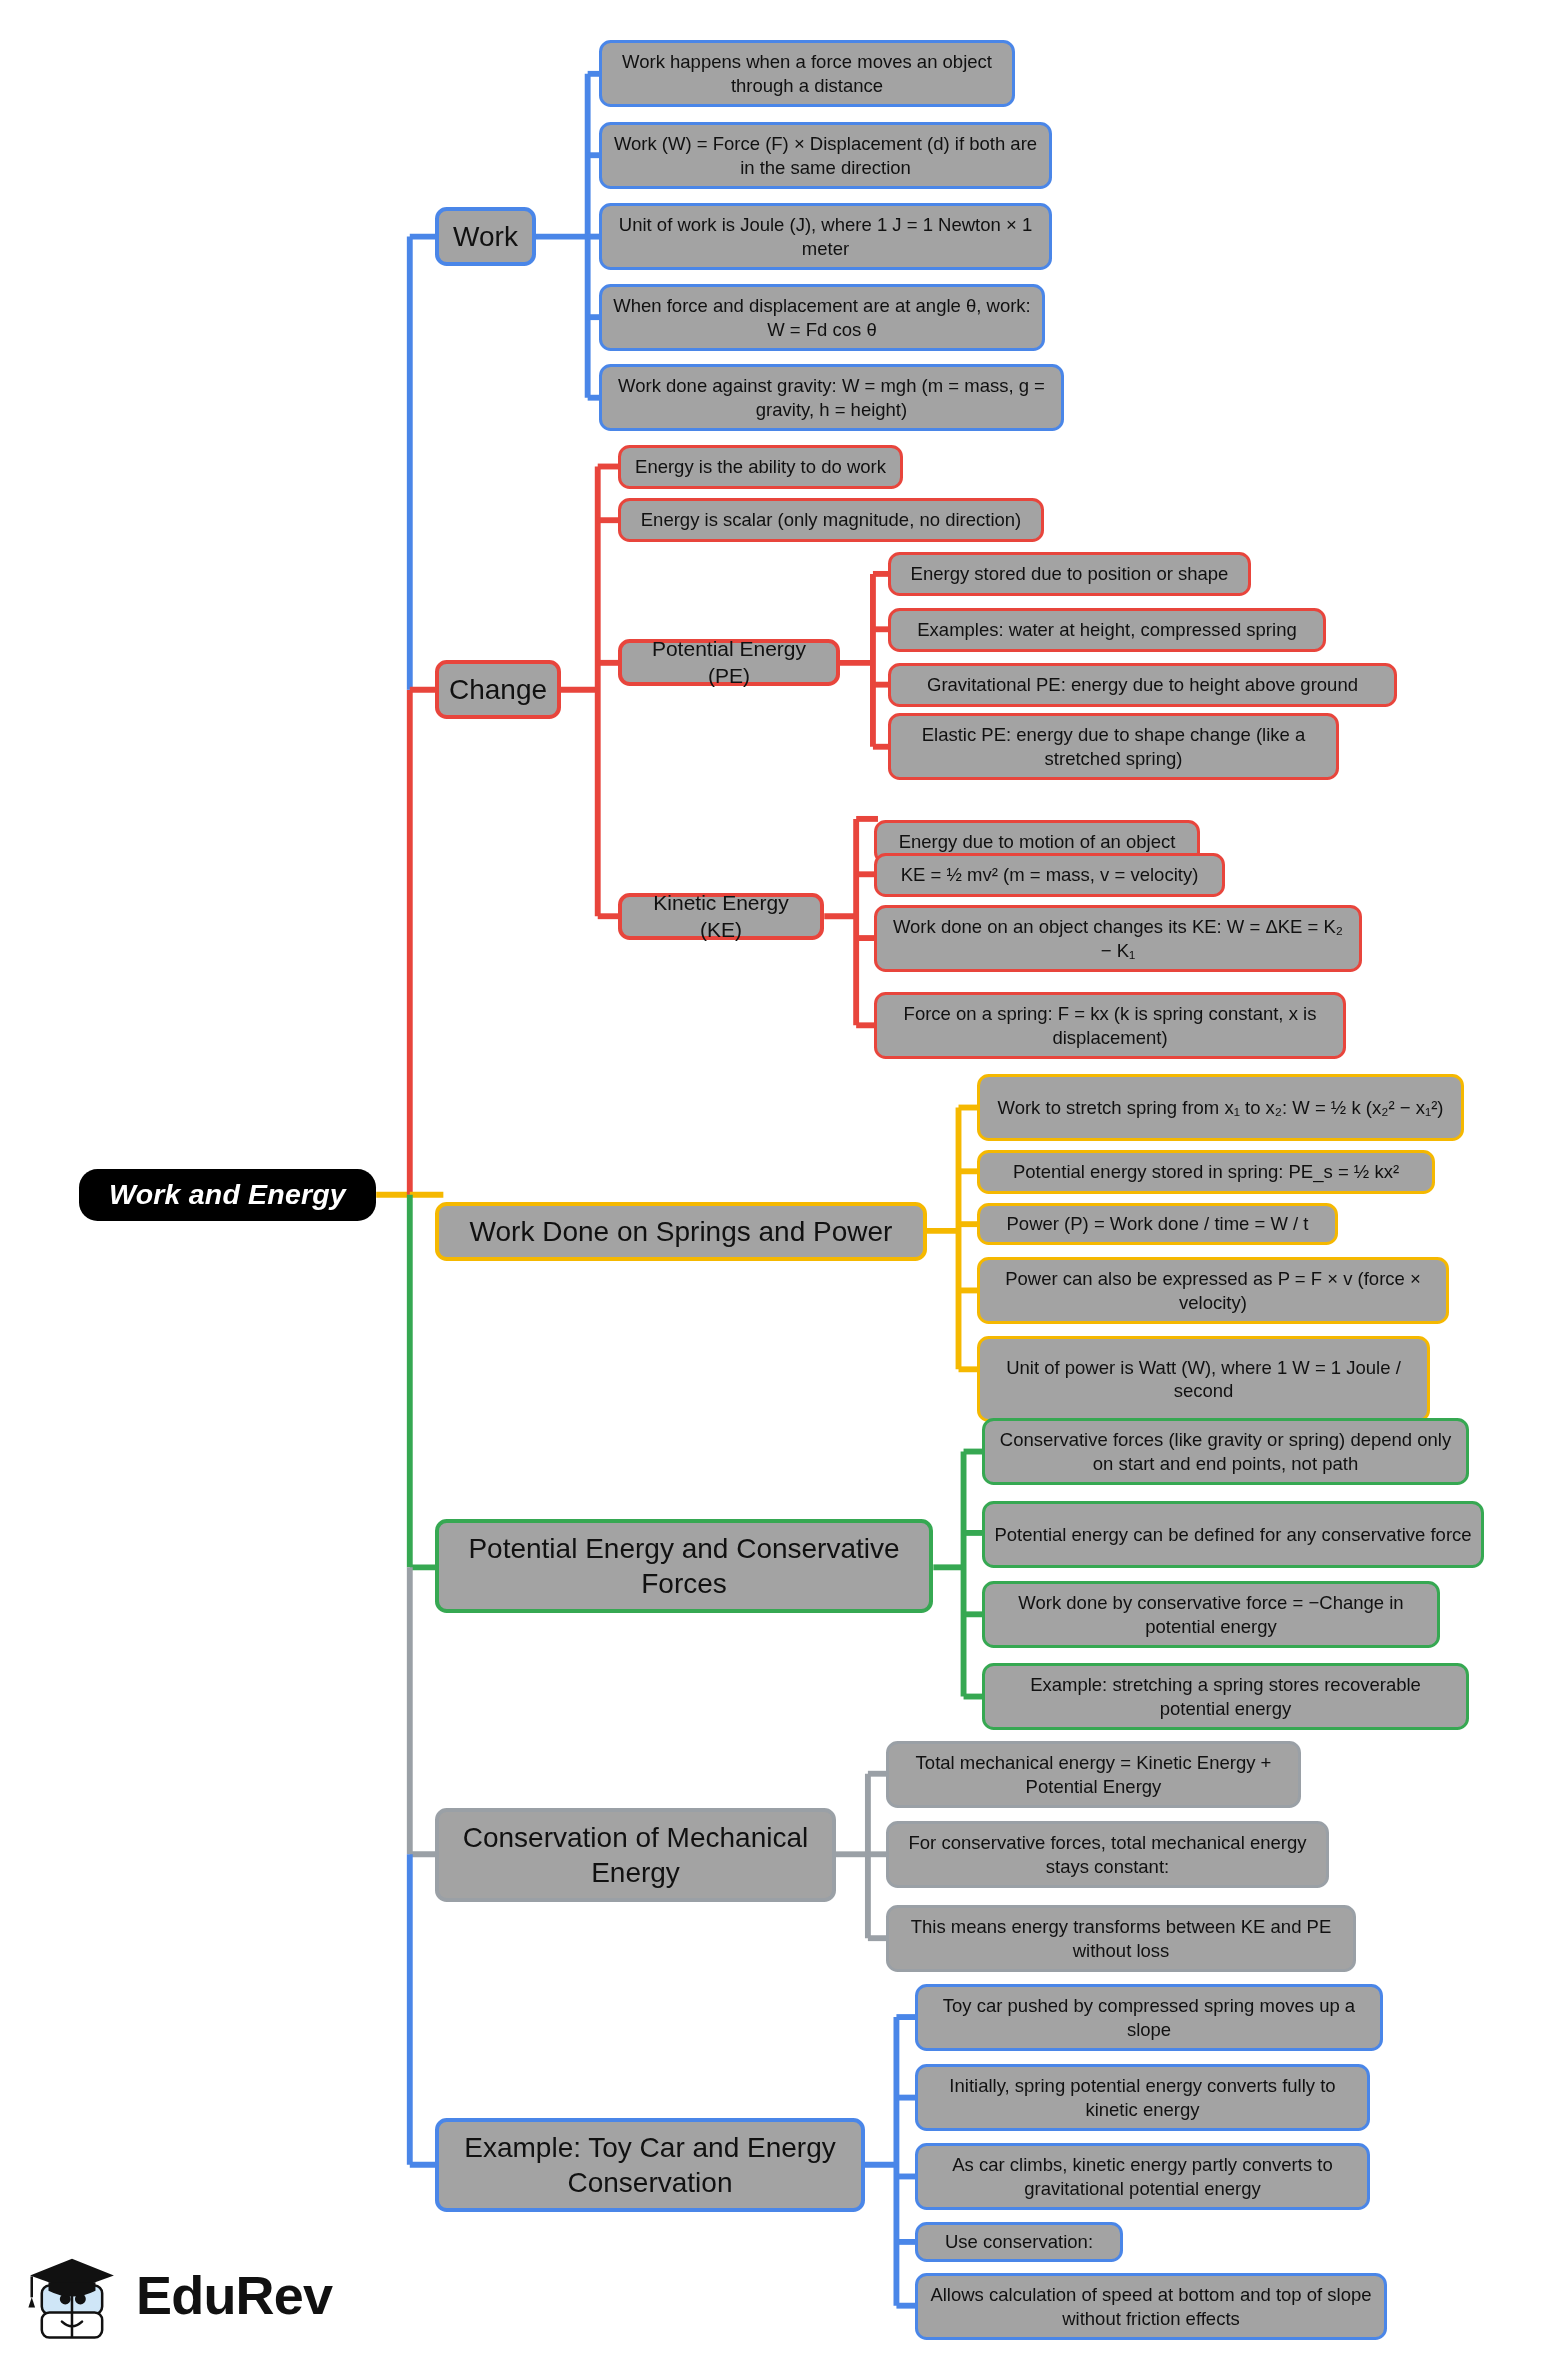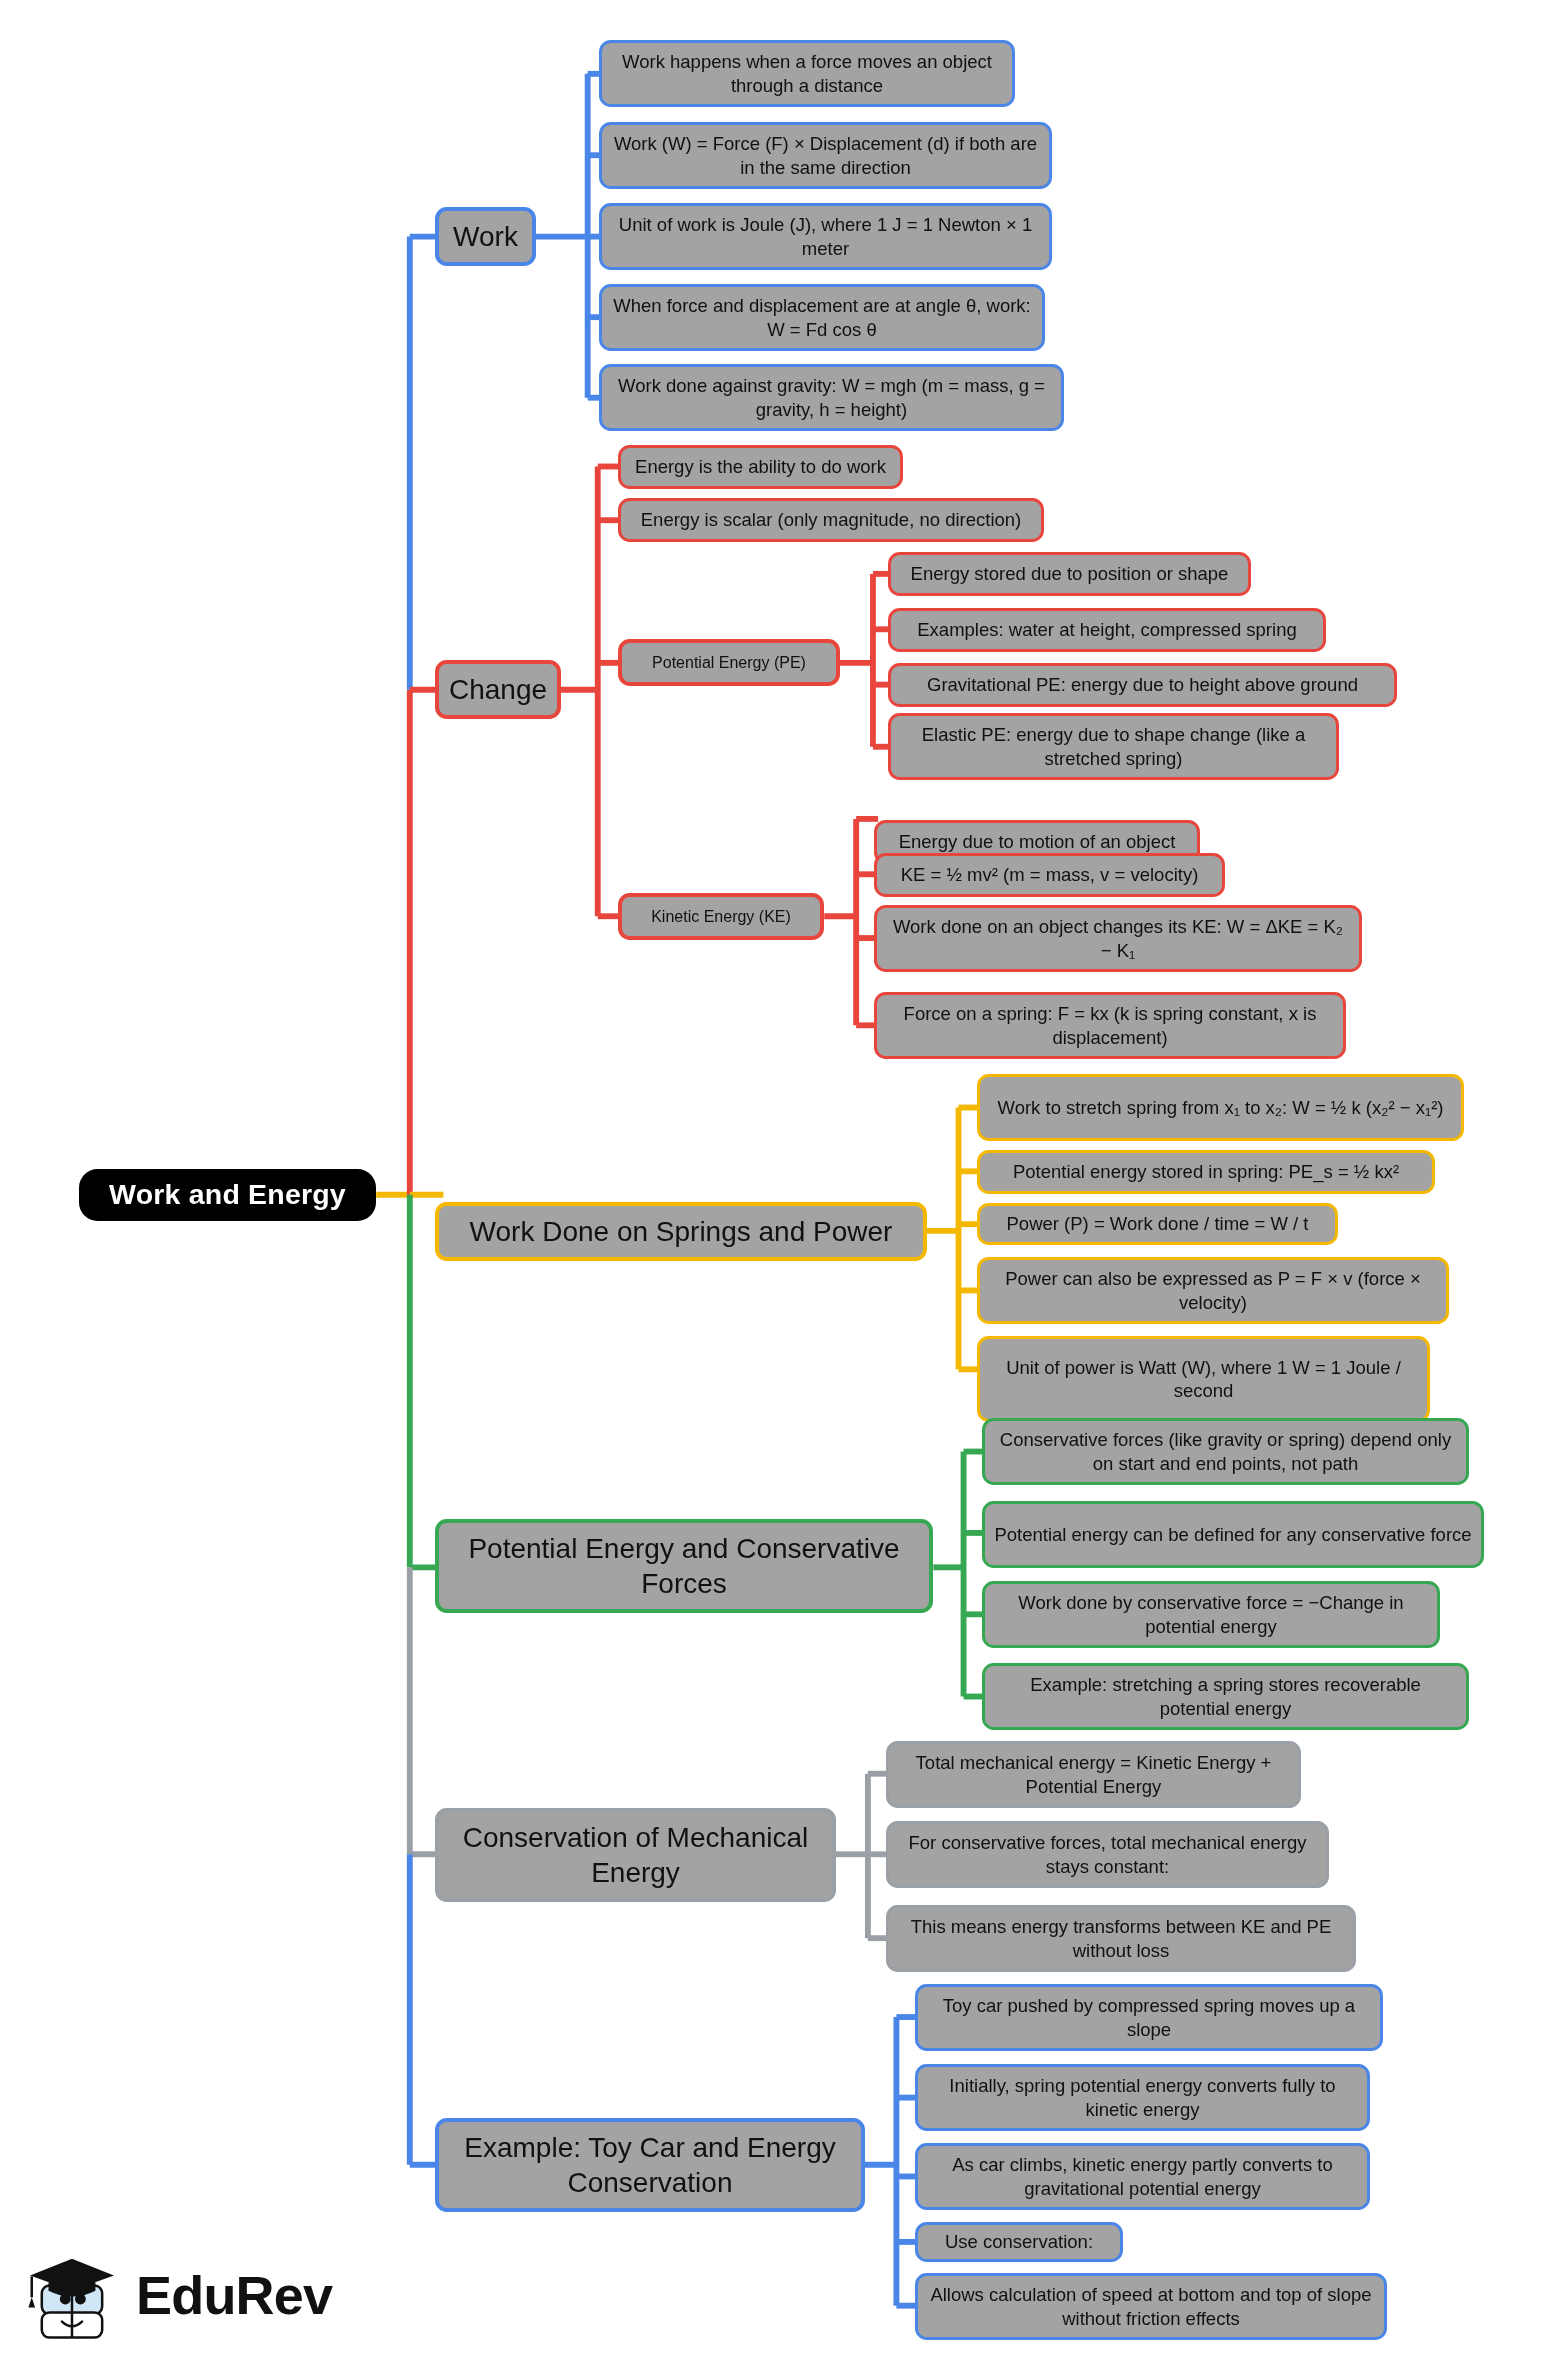--- a/index.html
+++ b/index.html
@@ -10,21 +10,21 @@
   .node{position:absolute;box-sizing:border-box;background:#a3a3a3;
         border-style:solid;border-radius:11.7px;display:flex;align-items:center;
         justify-content:center;text-align:center;line-height:1.25;}
   .node span{display:block;padding:0 8.4px;}
   
   .root{background:#000;color:#fff;border:none;border-radius:18.5px;
         font-size:28.5px;font-weight:bold;letter-spacing:0.2px;}
   
   .l1{border-width:4.2px;font-size:28px;}
   
-  .l2{border-width:4.2px;font-size:16px;}
+  .l2{border-width:4.2px;font-size:21px;}
   
   .leaf{border-width:3.4px;font-size:18.5px;}
   .c-blue{border-color:#4a86e8;}
   .c-red{border-color:#e8453c;}
   .c-yellow{border-color:#f5b800;}
   .c-green{border-color:#36a852;}
   .c-gray{border-color:#9aa0a6;}
   
   #logo{position:absolute;left:20px;top:2242px;width:302px;height:109px;}
   #logo .word{position:absolute;left:116px;top:22px;font-size:54px;font-weight:bold;
@@ -105,21 +105,21 @@
       <path d="M1030 2580 H 1068" stroke="#4a86e8" stroke-width="7"></path>
       <path d="M1068 2404 V 2748" stroke="#4a86e8" stroke-width="7"></path>
       <path d="M1068 2404 H 1094" stroke="#4a86e8" stroke-width="7"></path>
       <path d="M1068 2500 H 1094" stroke="#4a86e8" stroke-width="7"></path>
       <path d="M1068 2594 H 1094" stroke="#4a86e8" stroke-width="7"></path>
       <path d="M1068 2672 H 1094" stroke="#4a86e8" stroke-width="7"></path>
       <path d="M1068 2748 H 1094" stroke="#4a86e8" stroke-width="7"></path>
     </g>
   </svg>
 
-  <div class="node root" style="left:79px;top:1169px;width:297px;height:52px;">
+  <div class="node root" style="left:79px;top:1169px;width:297px;height:52px;font-style:italic;">
     <span>Work and Energy</span>
   </div>
 
   <div class="node l1 c-blue" style="left:435px;top:207px;width:101px;height:59px;">
     <span>Work</span>
   </div>
 
   <div class="node leaf c-blue" style="left:599px;top:40px;width:416px;height:67px;">
     <span>Work happens when a force moves an object through a distance</span>
   </div>

